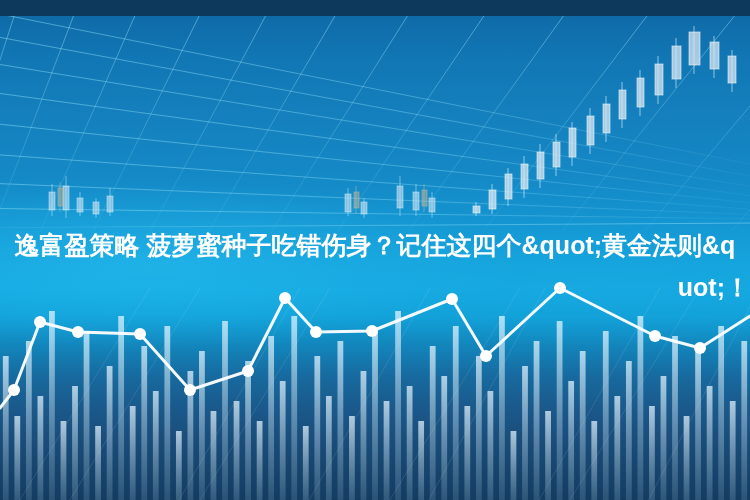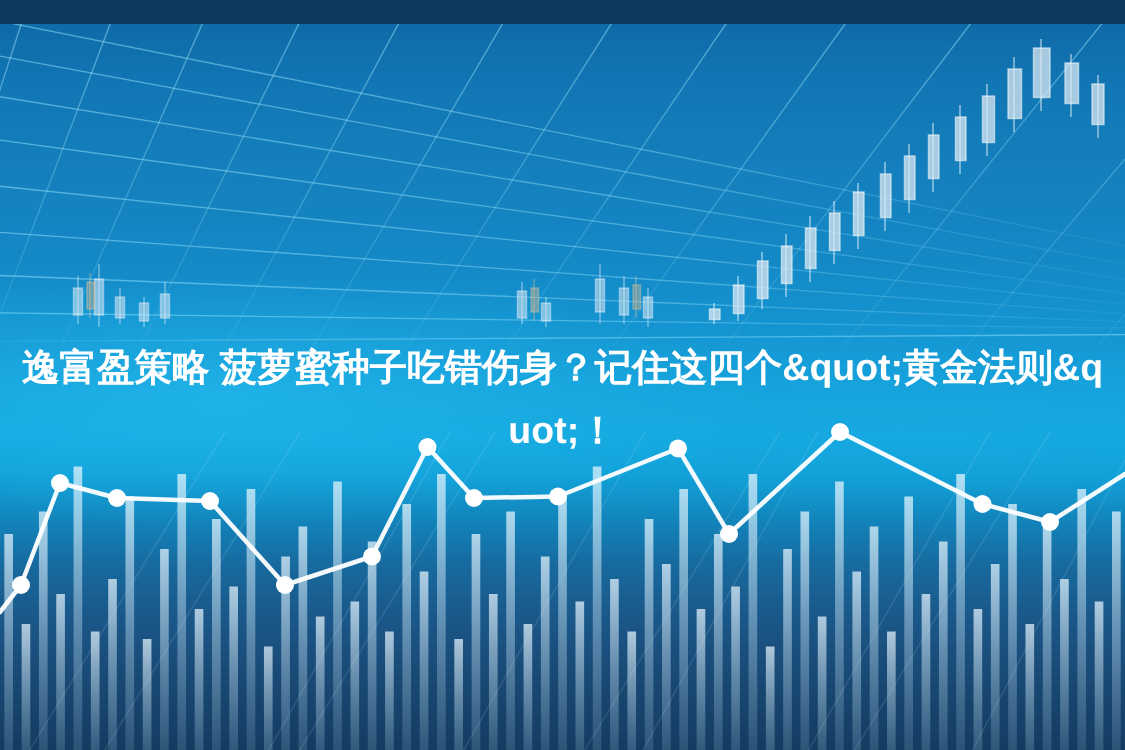--- a/index.html
+++ b/index.html
@@ -67,20 +67,21 @@
     white-space: nowrap;
     letter-spacing: 0px;
   }
   #title-line2 {
     display: block;
     color: #ffffff;
     font-size: 25px;
     font-weight: bold;
     line-height: 42px;
     white-space: nowrap;
+    text-align: right;
   }
   svg { display: block; }
 </style>
 </head>
 <body>
 
 <div id="stage">
 
   <div class="layer" id="bg-gradient"></div>
   <div class="layer" id="bright-band"></div>

